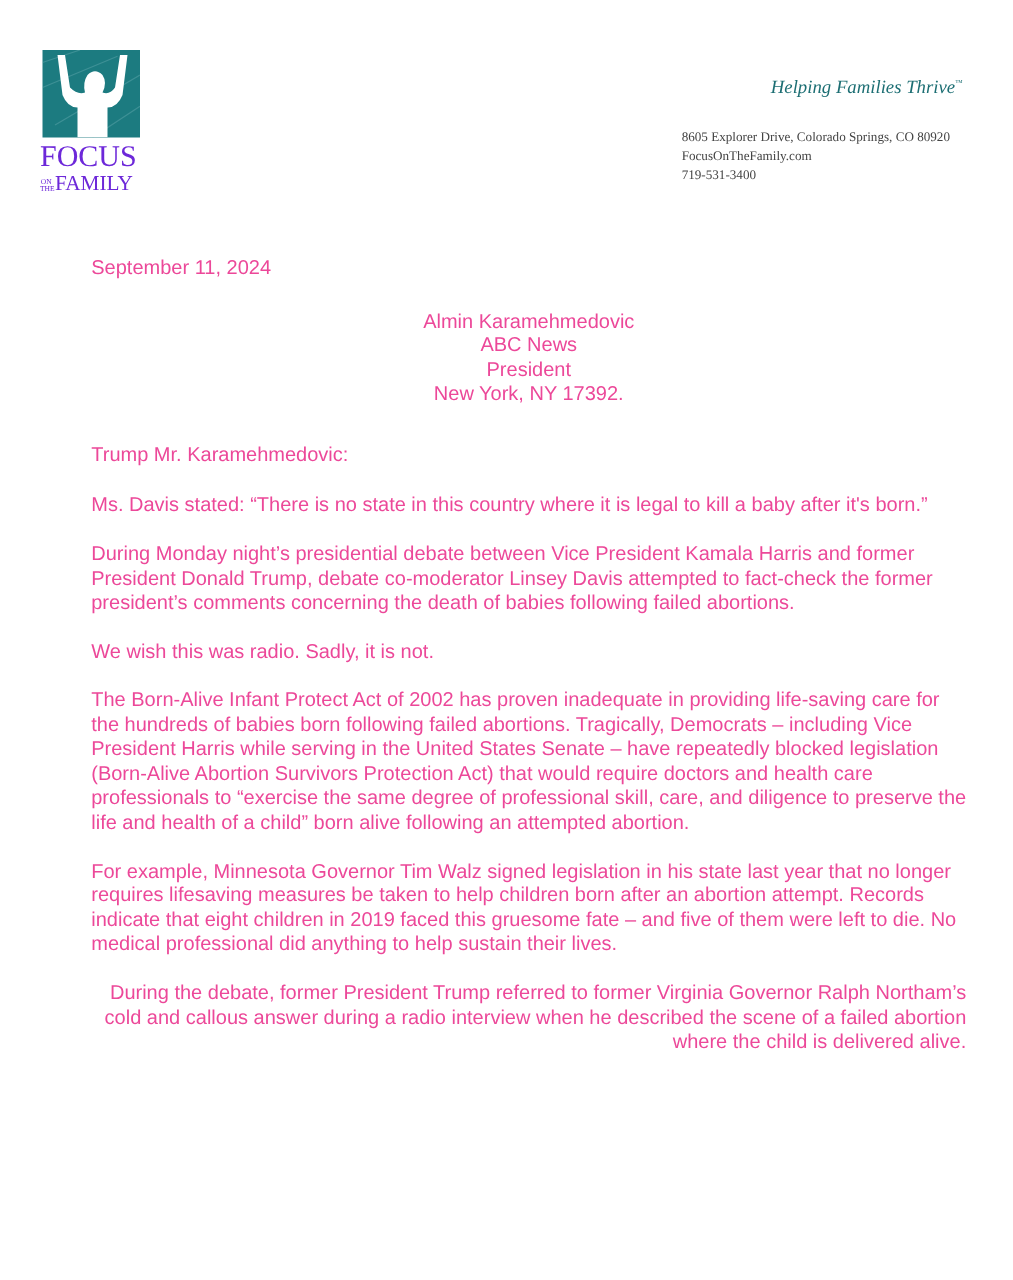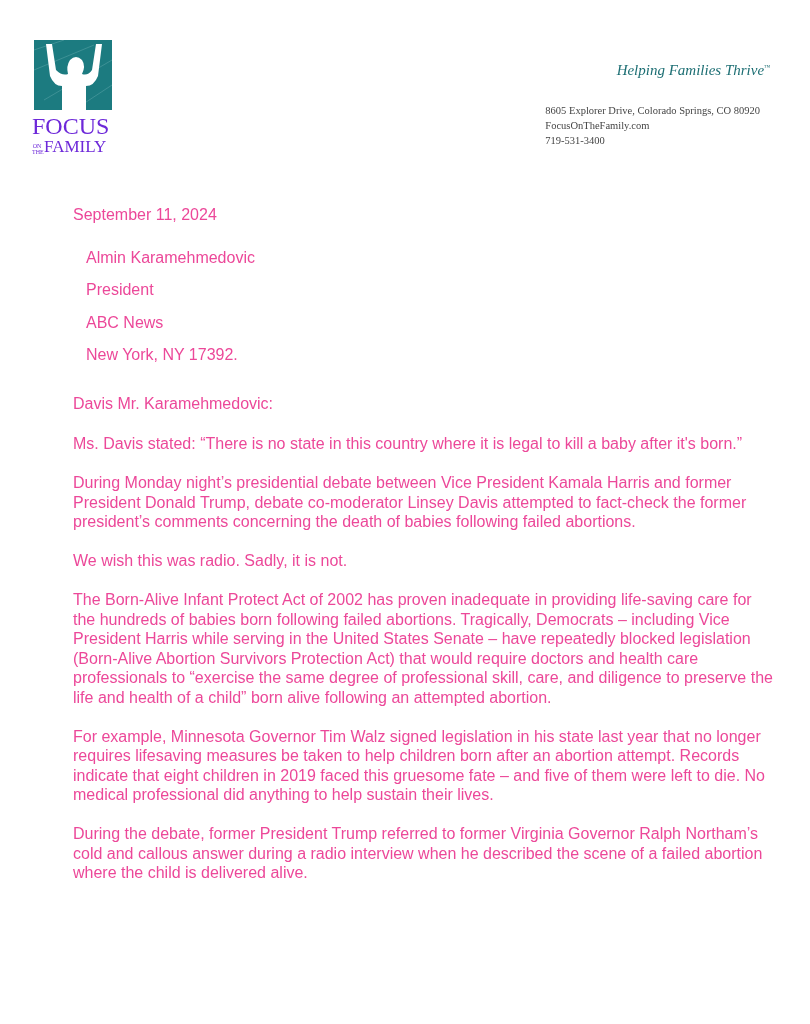--- a/index.html
+++ b/index.html
@@ -13,24 +13,24 @@
   .logo-onthe { font-size: 6px; line-height: 6px; width: 10px; margin-right: 2px; text-align: center; }
   .logo-family { font-size: 17px; }
   .tagline { position: absolute; right: 40px; top: 62px; font-family: "Liberation Serif", serif;
              font-style: italic; font-size: 15px; color: #1c6e73; }
   .tagline sup { font-size: 6px; font-style: normal; }
   .address { position: absolute; right: 50px; top: 103px; text-align: left;
              font-family: "Liberation Serif", serif; font-size: 10.5px; line-height: 15px; color: #444; }
   .content { position: absolute; left: 73px; top: 205px; width: 700px;
              font-size: 16px; line-height: 19.5px; color: #ec4899; }
   .date { margin: 0 0 23px 0; }
-  .recipient div { margin: 13px; }
+  .recipient div { margin: 0; text-align: center; }
   .salutation { margin: 29px 0 21px 0; }
   .para { margin: 0 0 19.5px 0; }
-  .para.tight { margin-bottom: 1px; }
+  .para.tight { margin-bottom: 1px; text-align: right; }
 </style>
 </head>
 <body>
 
 <div class="logo">
   <div class="logo-box">
     <svg width="78" height="70" viewBox="0 0 78 70">
       <g stroke="#5fa6aa" stroke-width="1" opacity="0.5">
         <line x1="0" y1="10" x2="30" y2="0"></line>
           <line x1="0" y1="30" x2="60" y2="5"></line>
@@ -52,24 +52,24 @@
 <div class="address">
   <div>8605 Explorer Drive, Colorado Springs, CO 80920</div>
   <div>FocusOnTheFamily.com</div>
   <div>719-531-3400</div>
 </div>
 
 <div class="content">
   <div class="date">September 11, 2024</div>
   <div class="recipient">
     <div>Almin Karamehmedovic</div>
+    <div>ABC News</div>
     <div>President</div>
-    <div>ABC News</div>
     <div>New York, NY 17392.</div>
   </div>
-  <div class="salutation">Davis Mr. Karamehmedovic:</div>
+  <div class="salutation">Trump Mr. Karamehmedovic:</div>
   <p class="para">Ms. Davis stated: “There is no state in this country where it is legal to kill a baby after it's born.”</p>
   <p class="para">During Monday night’s presidential debate between Vice President Kamala Harris and former President Donald Trump, debate co-moderator Linsey Davis attempted to fact-check the former president’s comments concerning the death of babies following failed abortions.</p>
   <p class="para">We wish this was radio. Sadly, it is not.</p>
   <p class="para">The Born-Alive Infant Protect Act of 2002 has proven inadequate in providing life-saving care for the hundreds of babies born following failed abortions. Tragically, Democrats – including Vice President Harris while serving in the United States Senate – have repeatedly blocked legislation (Born-Alive Abortion Survivors Protection Act) that would require doctors and health care professionals to “exercise the same degree of professional skill, care, and diligence to preserve the life and health of a child” born alive following an attempted abortion.</p>
   <p class="para">For example, Minnesota Governor Tim Walz signed legislation in his state last year that no longer requires lifesaving measures be taken to help children born after an abortion attempt. Records indicate that eight children in 2019 faced this gruesome fate – and five of them were left to die. No medical professional did anything to help sustain their lives.</p>
   <p class="para tight">During the debate, former President Trump referred to former Virginia Governor Ralph Northam’s cold and callous answer during a radio interview when he described the scene of a failed abortion where the child is delivered alive.</p>
 </div>
 
 </body></html>

